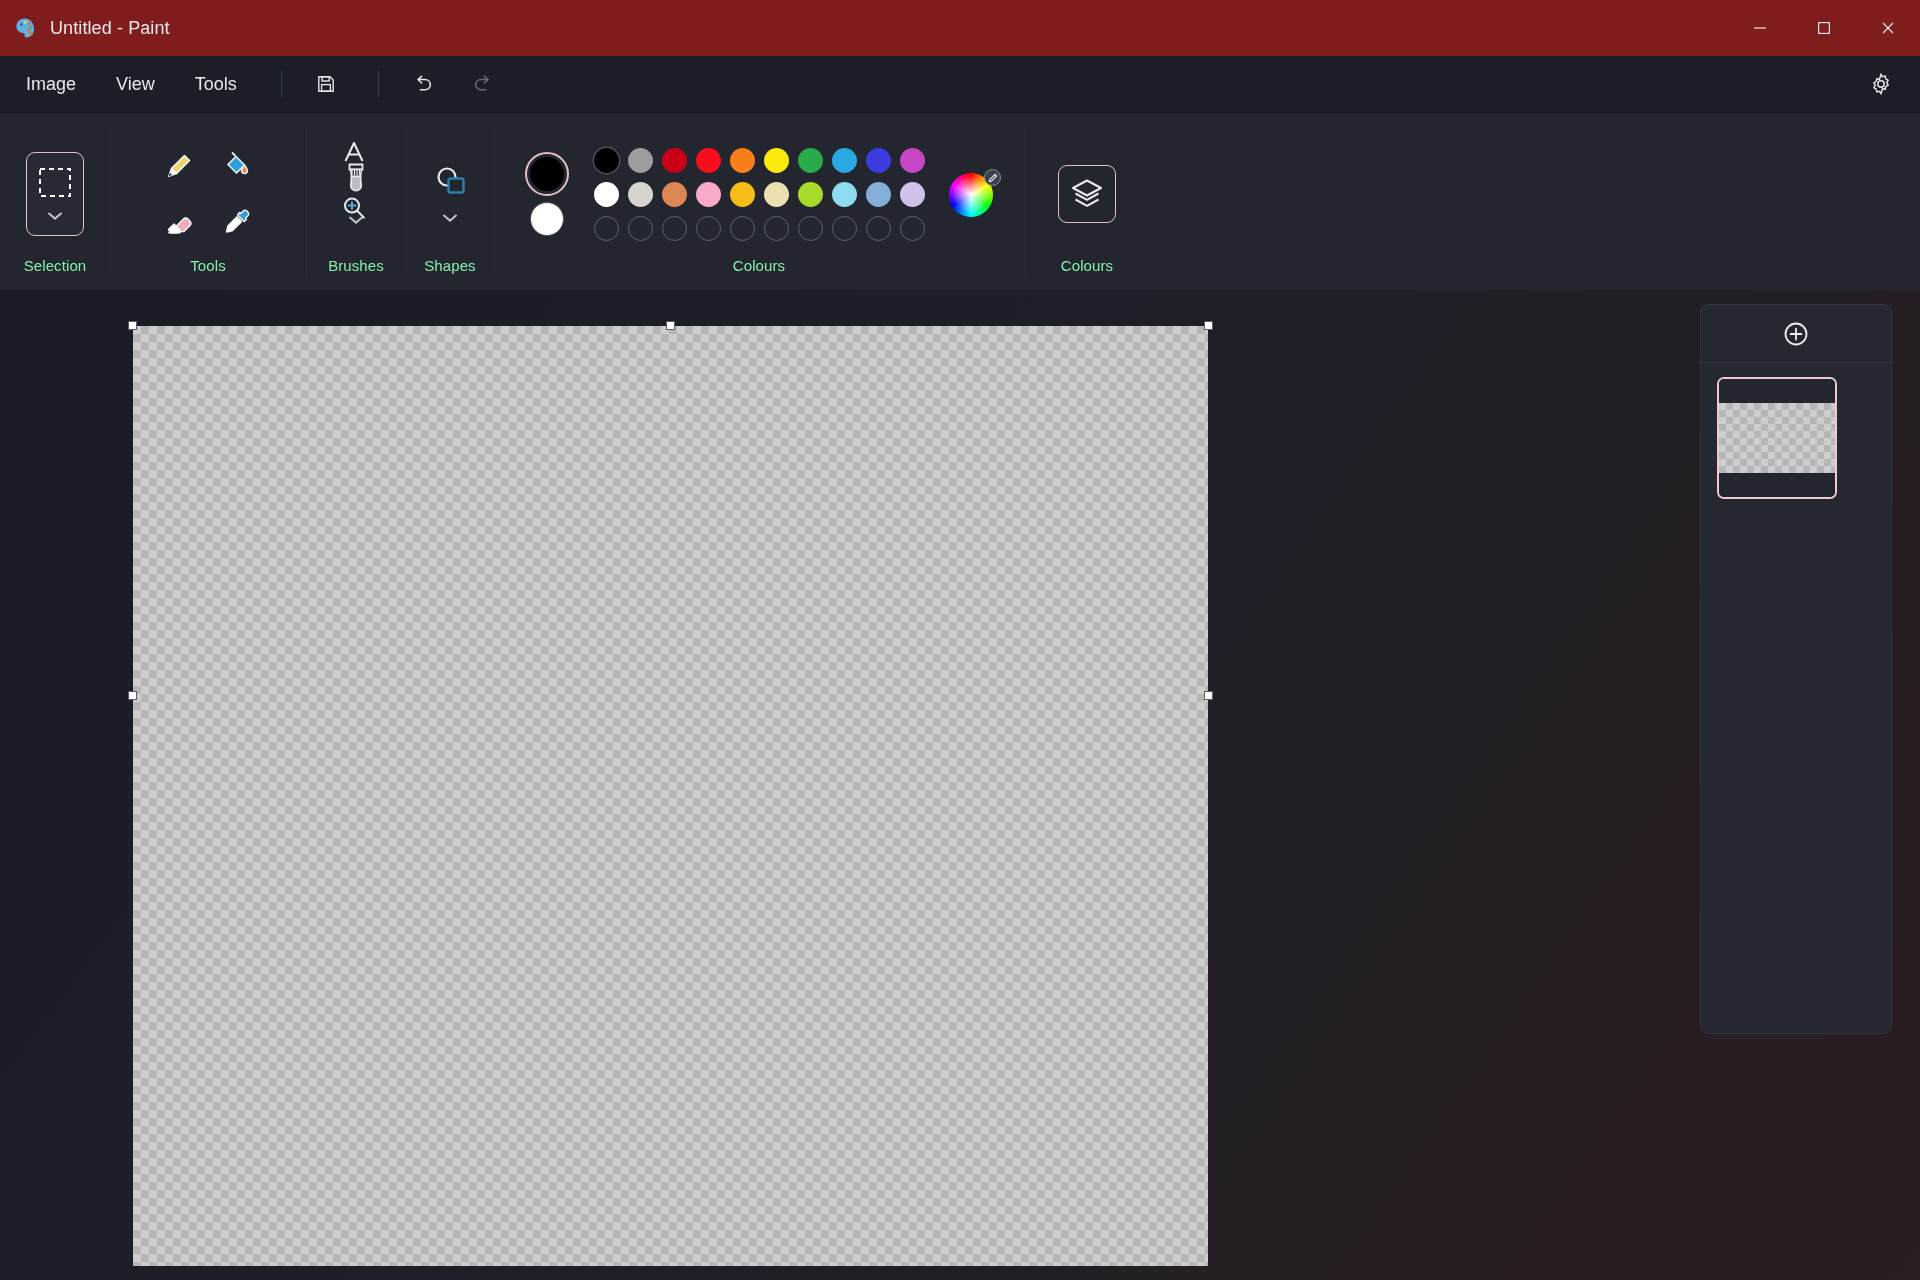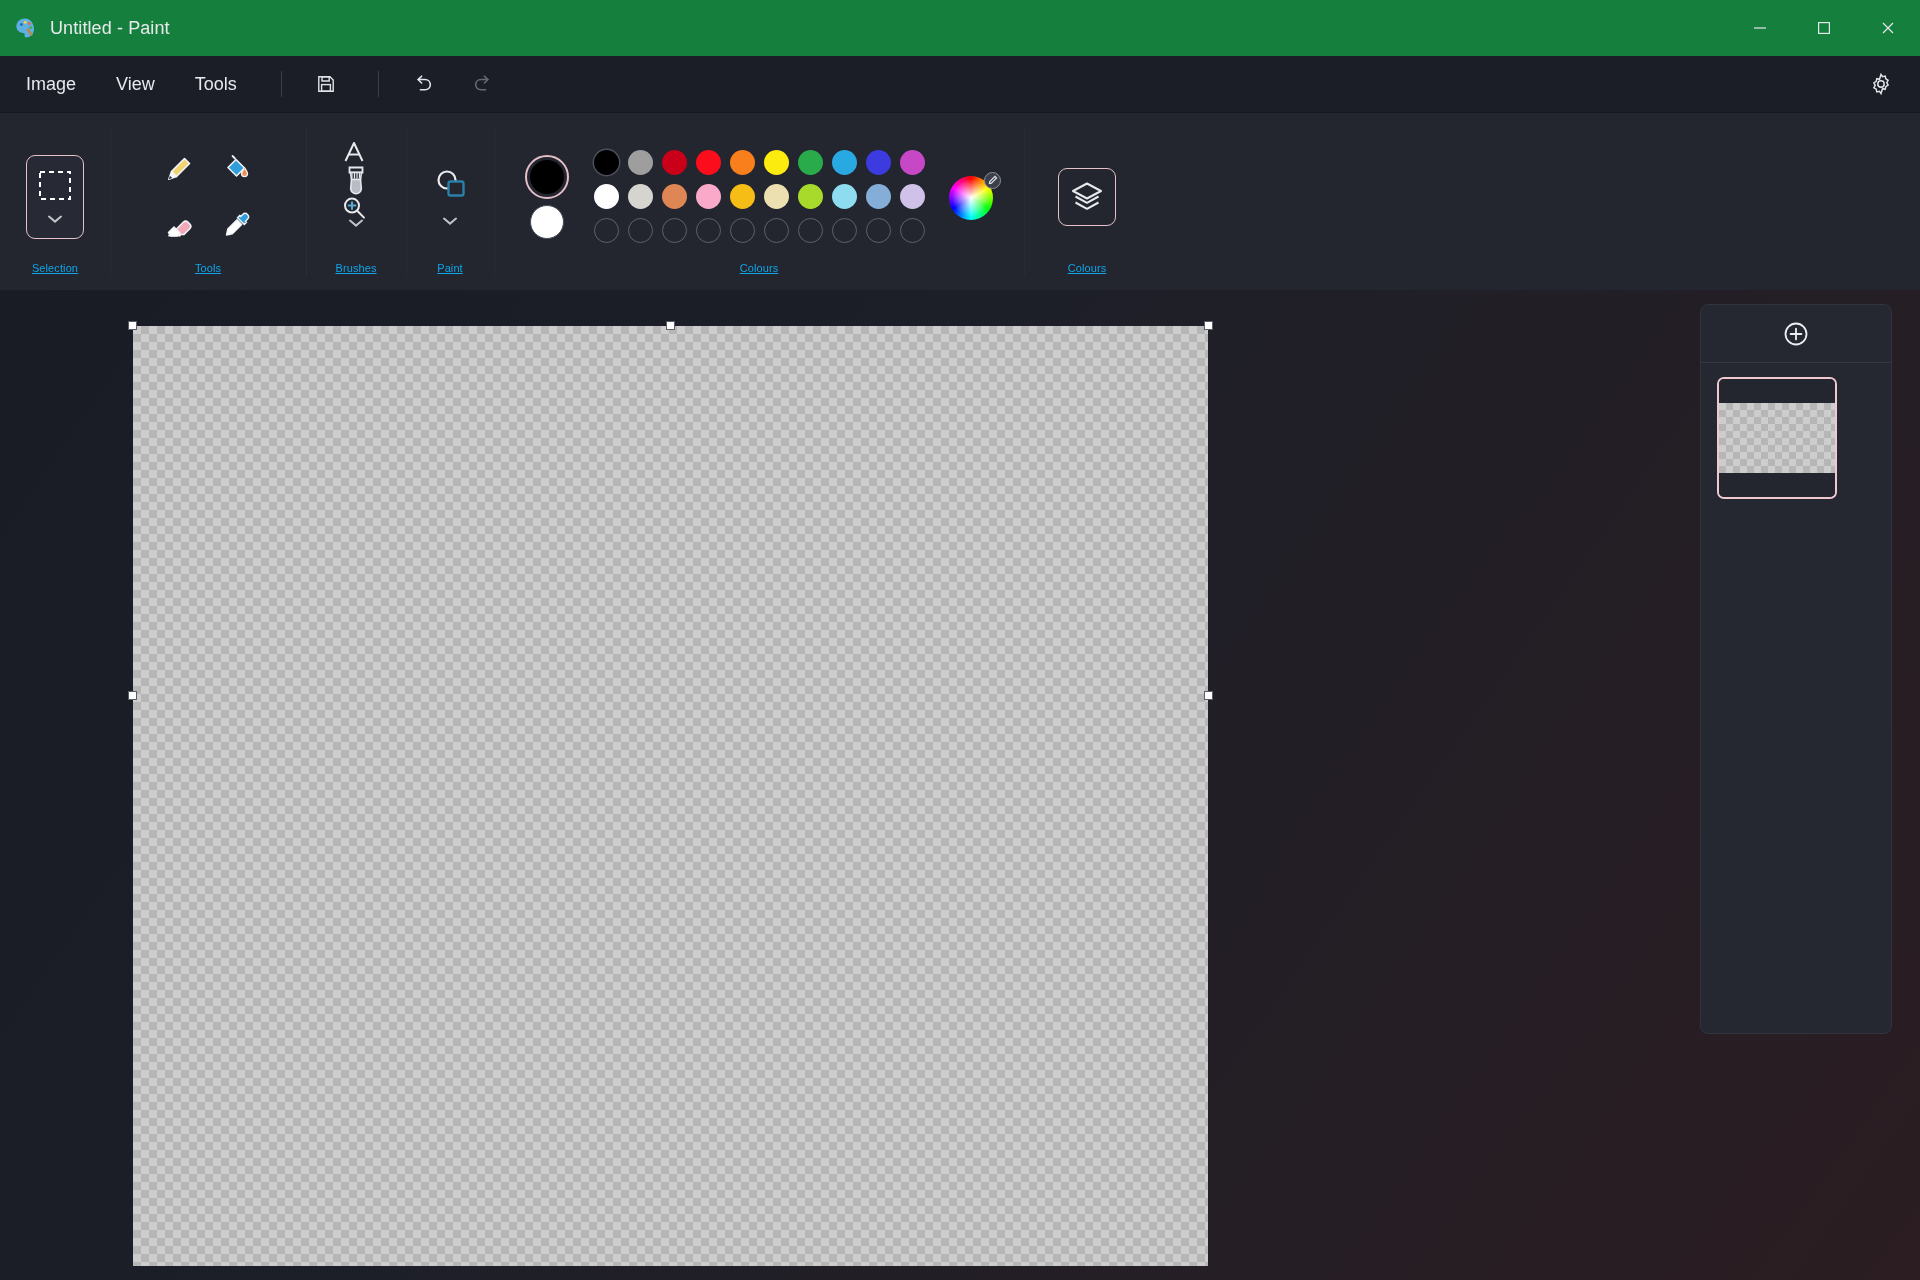--- a/index.html
+++ b/index.html
@@ -13,21 +13,21 @@
     position: relative;
     width: 1920px; height: 1280px;
     background: #1b1e27;
     display: flex; flex-direction: column;
   }
 
   
   .titlebar {
     height: 56px; flex: 0 0 56px;
     display: flex; align-items: center;
-    background: #15803d;
+    background: #7f1d1d;
     position: relative;
   }
   .title-left { display: flex; align-items: center; padding-left: 14px; gap: 12px; }
   .app-icon {
     width: 24px; height: 24px;
     position: relative;
     display: block;
   }
   .title-text {
     color: #e8e9ec; font-size: 18px; letter-spacing: .1px;
@@ -81,23 +81,22 @@
     display: flex; flex-direction: column;
     align-items: center; justify-content: space-between;
     position: relative;
     padding: 18px 0 14px 0;
   }
   .rgroup + .rgroup::before {
     content: ""; position: absolute; left: 0; top: 14px; bottom: 14px;
     width: 1px; background: #33374250;
   }
   .rgroup-label {
-    color: #0ea5e9; font-size: 11px; letter-spacing: .1px;
+    color: #86efac; font-size: 15px; letter-spacing: .1px;
     padding-bottom: 2px;
-    text-decoration: underline;
   }
   .rgroup-body { display: flex; align-items: center; justify-content: center; flex: 1; }
 
   
   .g-selection { width: 110px; }
   .big-btn {
     width: 58px; height: 84px;
     border-radius: 9px;
     display: flex; flex-direction: column; align-items: center;
     justify-content: flex-start; padding-top: 10px; gap: 4px;
@@ -394,21 +393,21 @@
             <circle cx="17" cy="16" r="8.5" stroke="#e8eaee" stroke-width="2.2"></circle>
             <rect x="18.5" y="17.5" width="15" height="14" rx="2" fill="#23262f" stroke="#2b7fa8" stroke-width="2.4"></rect>
           </svg>
           <span class="chev">
             <svg width="16" height="10" viewBox="0 0 16 10" fill="none" stroke="#dcdee3" stroke-width="2" stroke-linecap="round">
                 <path d="M2 2.6L8 7.6 14 2.6"></path>
               </svg>
           </span>
         </div>
       </div>
-      <div class="rgroup-label">Paint</div>
+      <div class="rgroup-label">Shapes</div>
     </div>
 
 
     <div class="rgroup g-colours">
       <div class="rgroup-body colours-body">
         <div class="active-colors">
           <div class="swatch-primary">
             <i style="background:#000000"></i>
           </div>
           <div class="swatch-secondary" style="background:#ffffff"></div>

